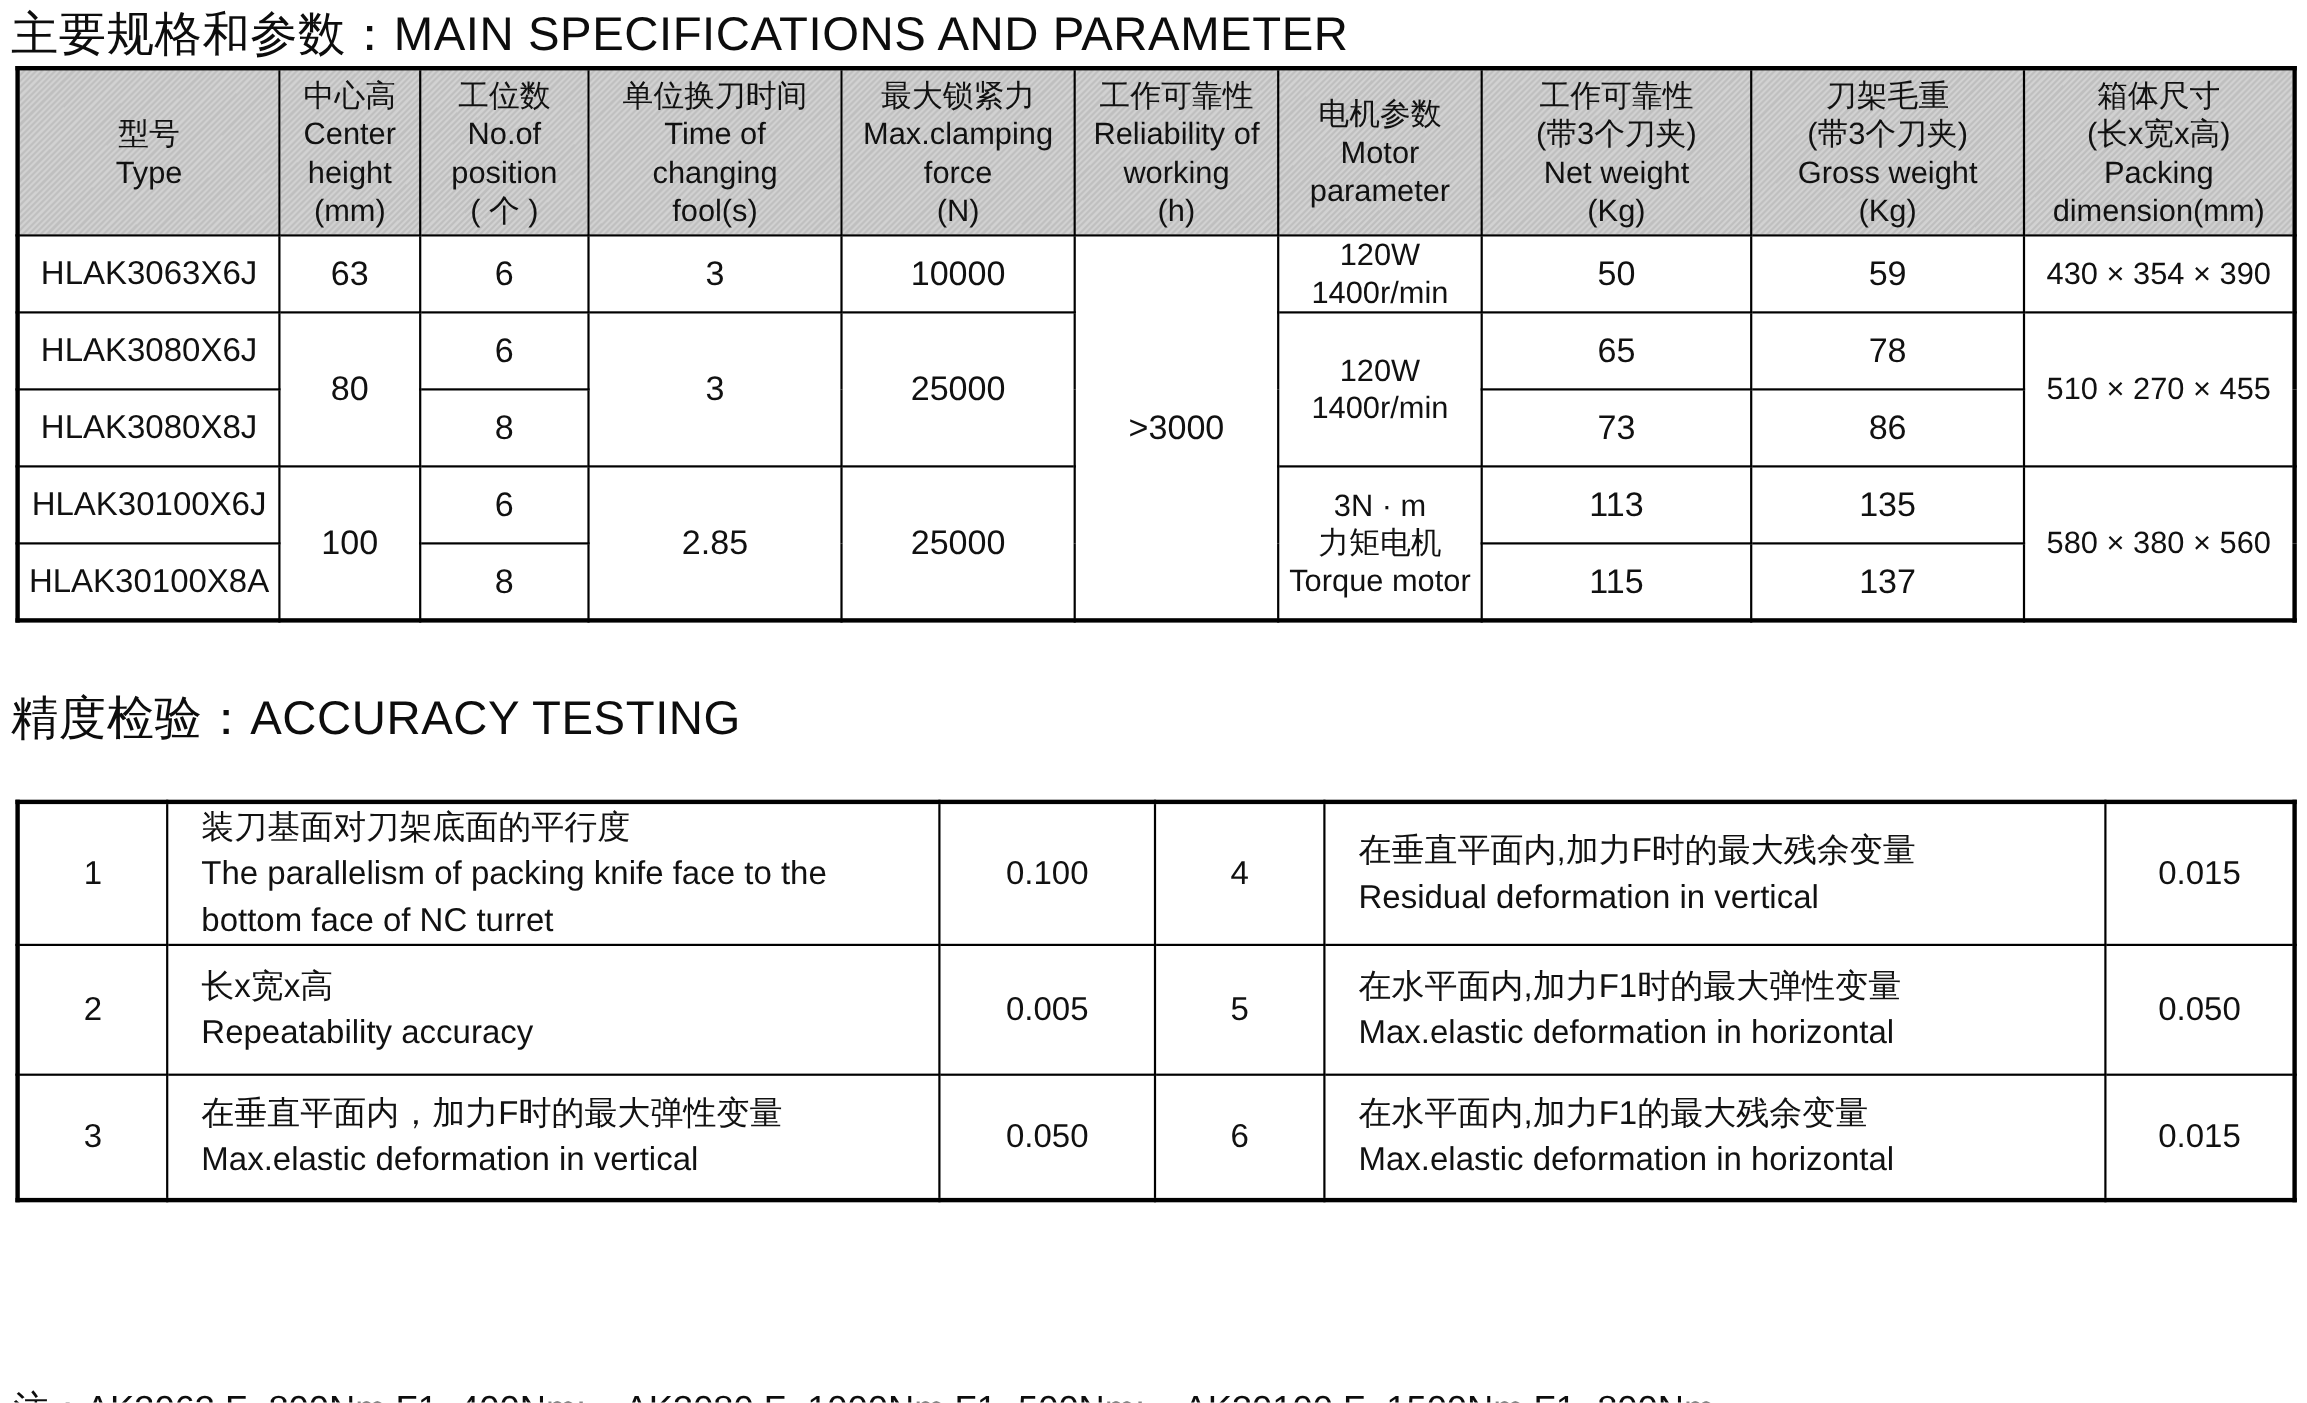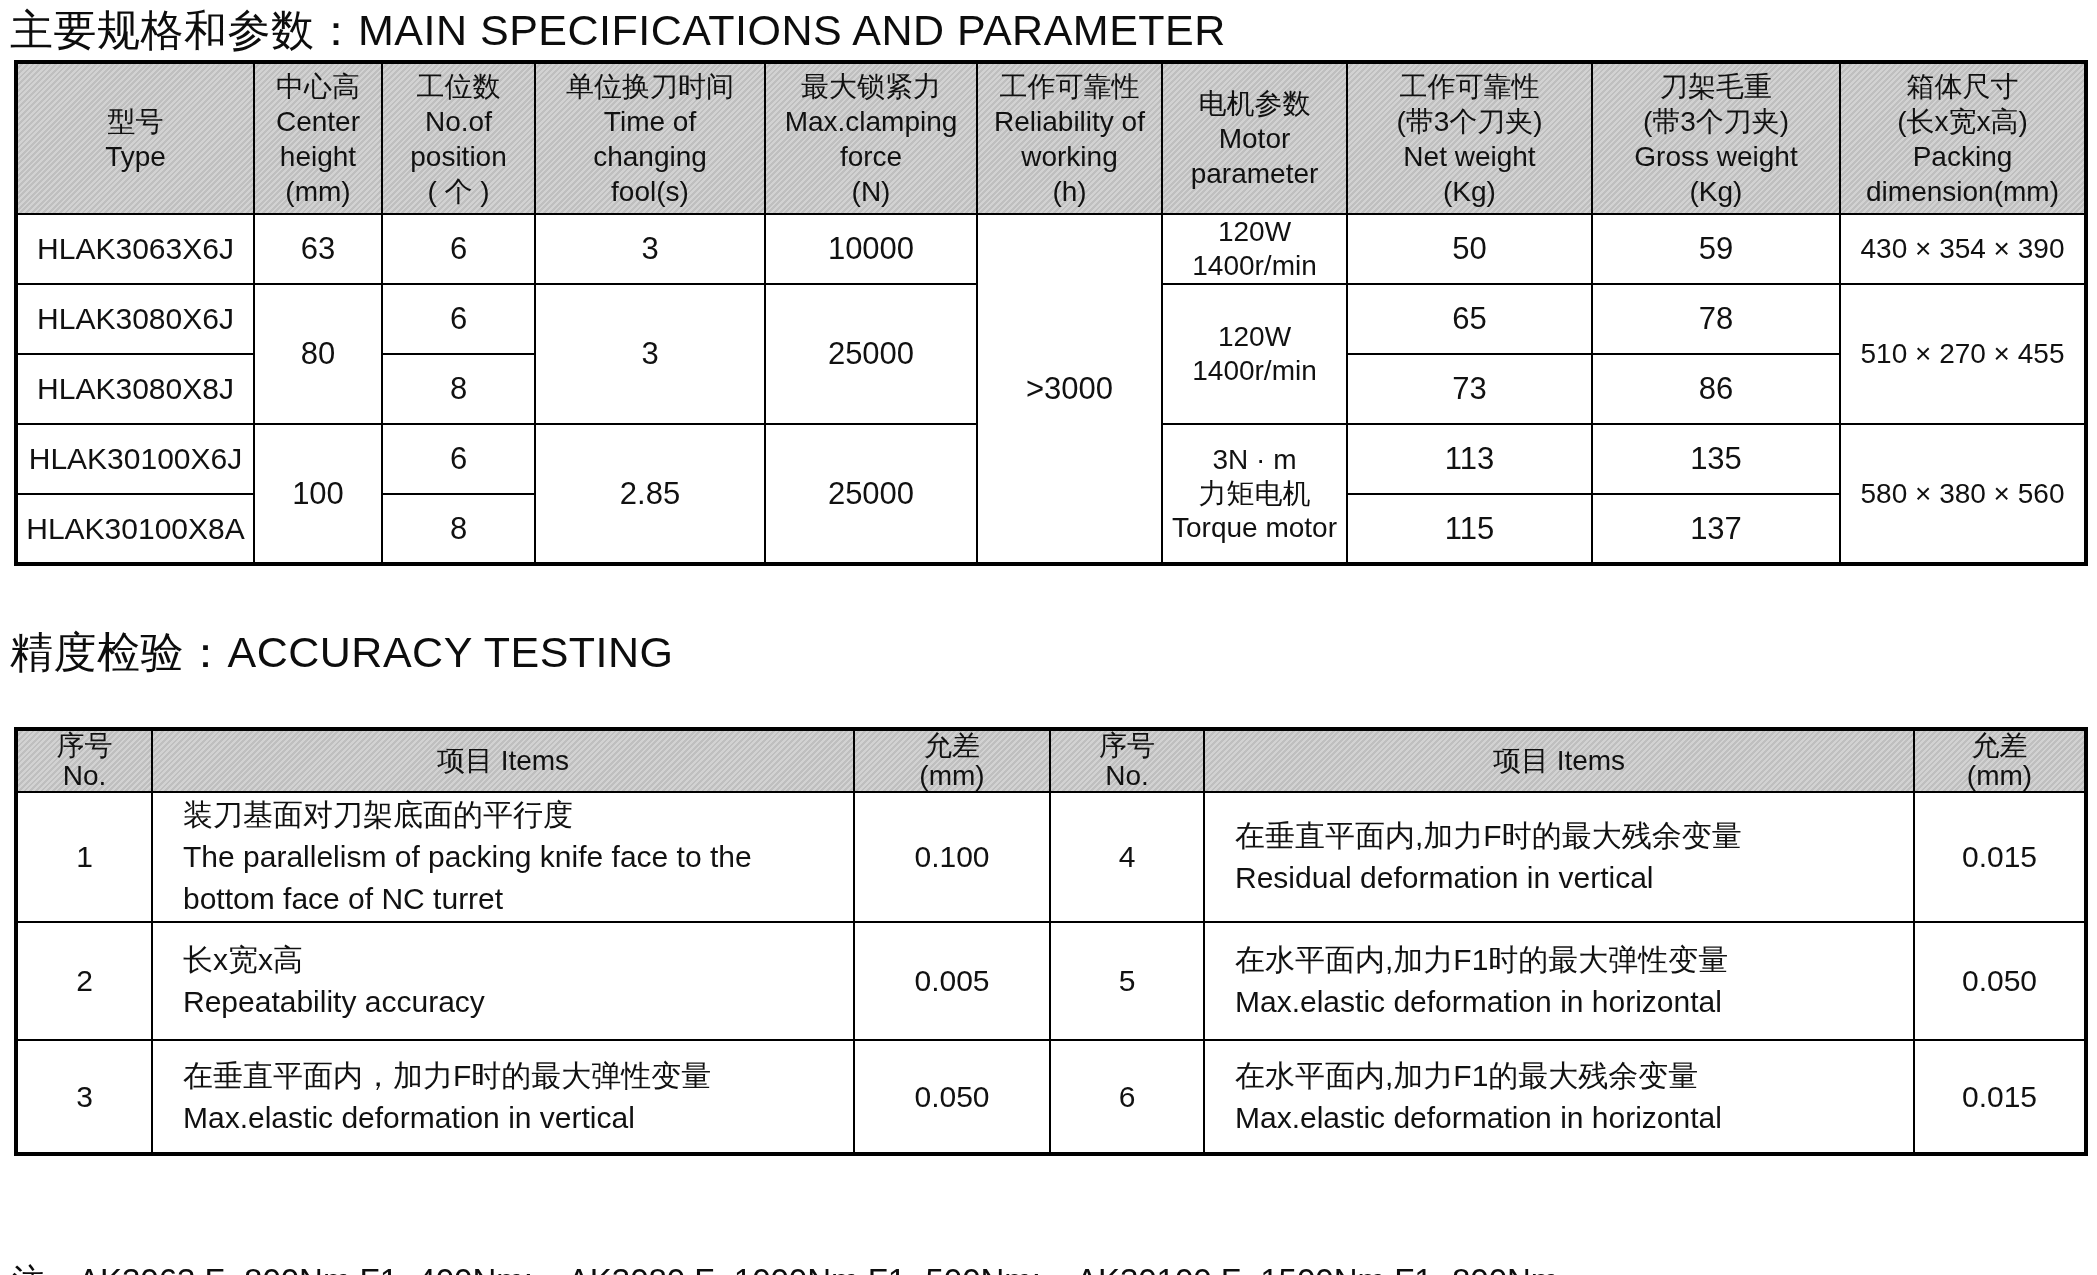--- a/index.html
+++ b/index.html
@@ -174,32 +174,20 @@
   <table id="acc">
     <colgroup>
       <col style="width:136px">
         <col style="width:702px">
         <col style="width:196px">
       <col style="width:154px">
         <col style="width:710px">
         <col style="width:172px">
     </colgroup>
     <tbody>
-        <tr class="hd">
-      <td class="pre">序号
-No.</td>
-      <td>项目 Items</td>
-      <td class="pre">允差
-(mm)</td>
-      <td class="pre">序号
-No.</td>
-      <td>项目 Items</td>
-      <td class="pre">允差
-(mm)</td>
-    </tr>
     <tr class="r1">
       <td class="no">1</td>
       <td class="item">
         <div class="zh">装刀基面对刀架底面的平行度</div>
         <div class="en">The parallelism of packing knife face to the
 bottom face of NC turret</div>
       </td>
       <td class="tol">0.100</td>
       <td class="no">4</td>
       <td class="item">

